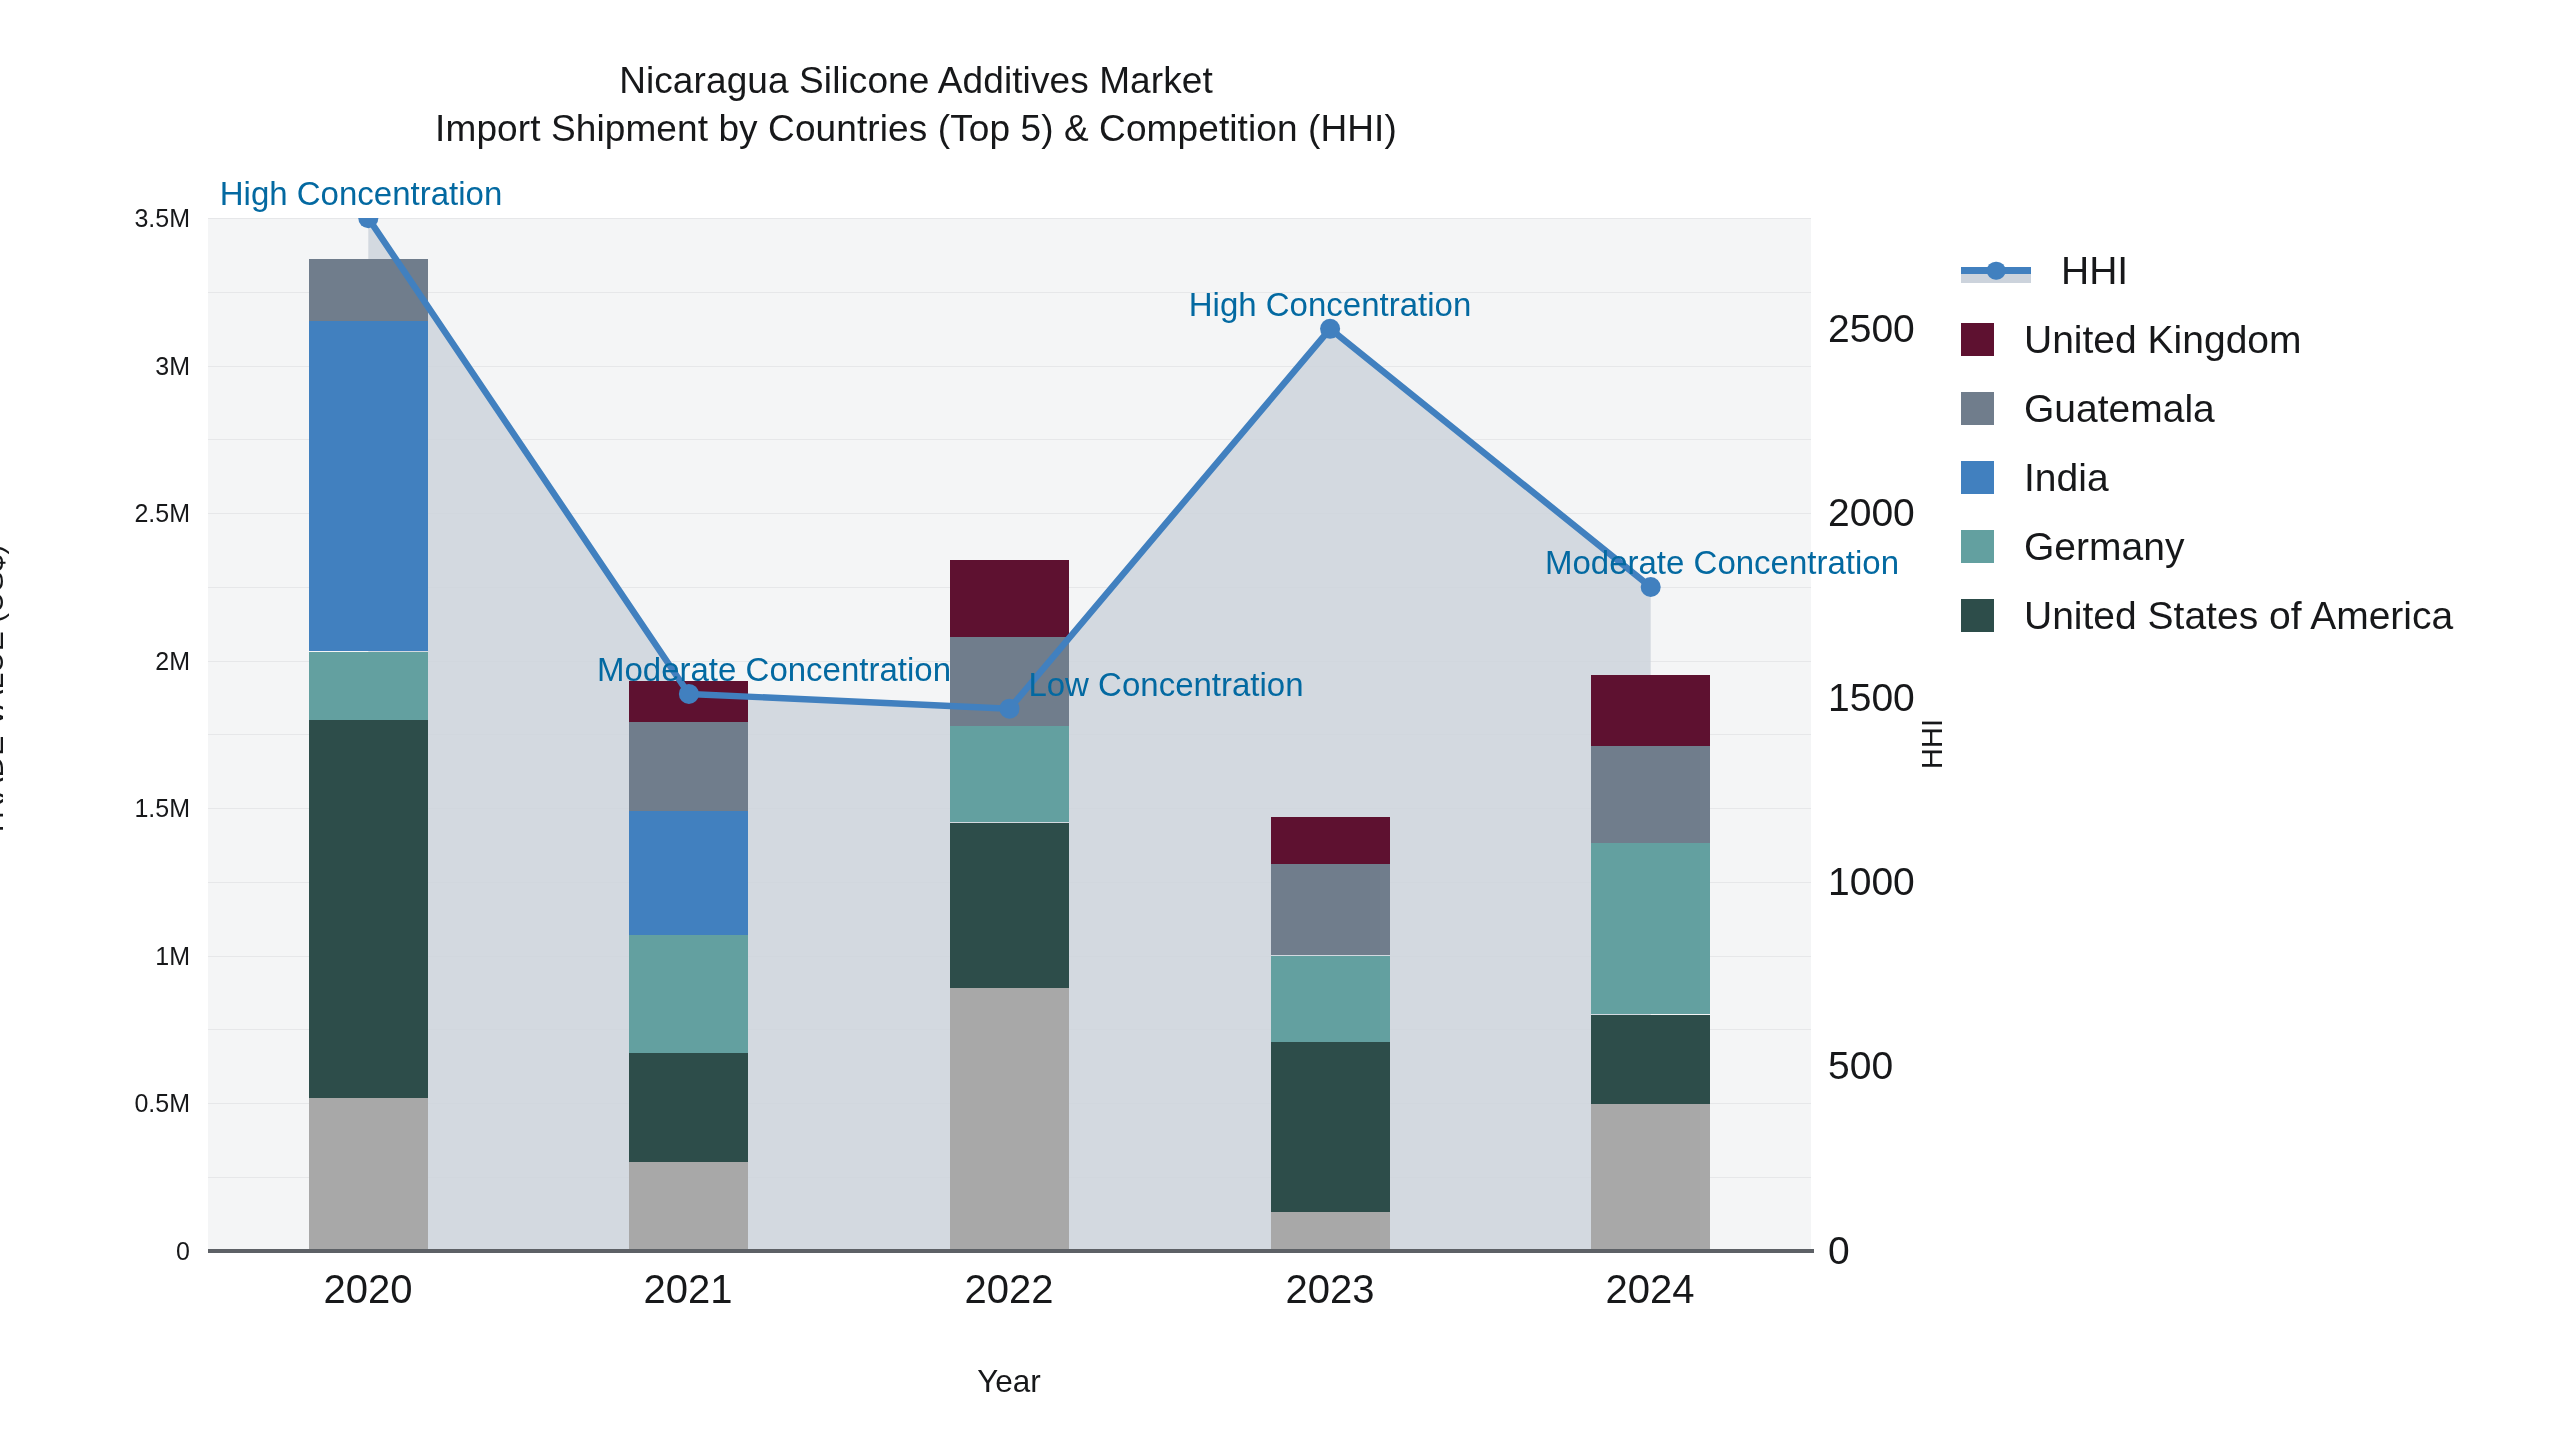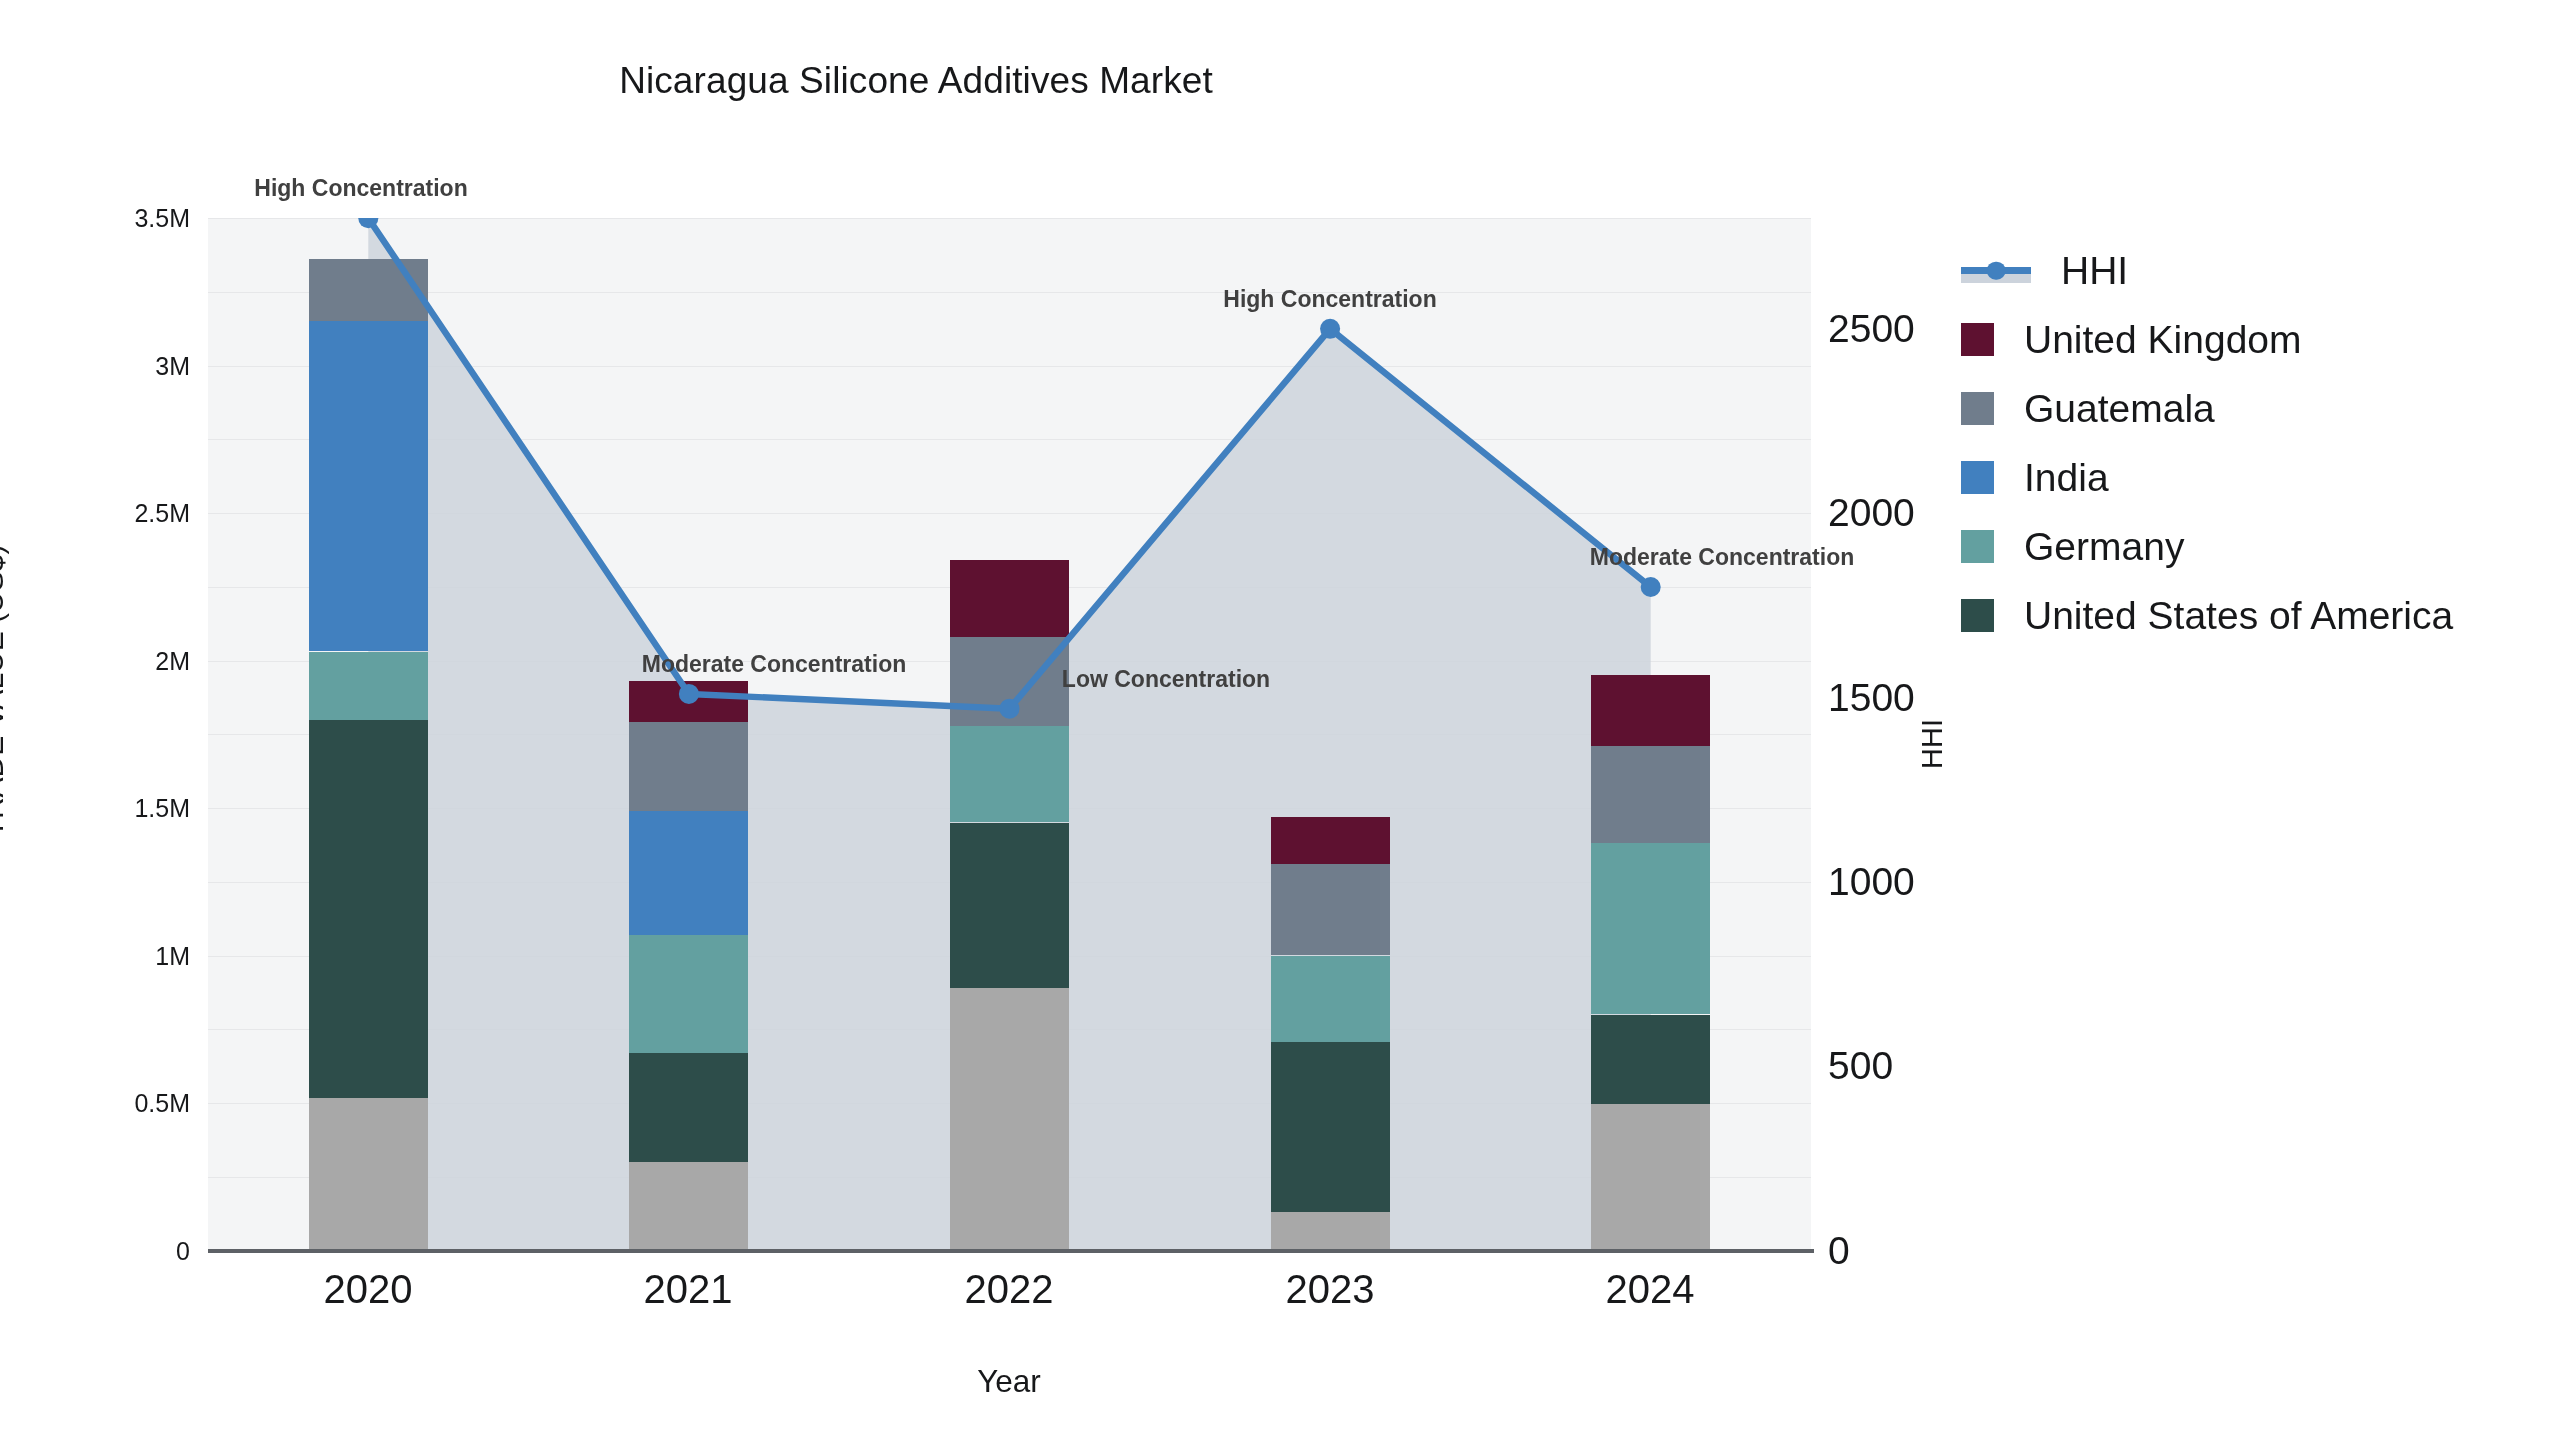--- a/index.html
+++ b/index.html
@@ -33,40 +33,41 @@
             transform:translate(-50%,-50%) rotate(-90deg);transform-origin:center;white-space:nowrap;}
   .ytitle-r{position:absolute;left:1932px;top:744px;font-size:29px;color:#17181a;
             transform:translate(-50%,-50%) rotate(-90deg);transform-origin:center;white-space:nowrap;}
   .xtitle{position:absolute;left:1009px;top:1363px;font-size:31.5px;color:#17181a;
           transform:translateX(-50%);white-space:nowrap;}
 
   
   .bar-seg{position:absolute;}
 
   
-  .annot{position:absolute;font-size:23px;color:#404040;white-space:nowrap;transform:translateX(-50%);font-weight:bold;}
+  .annot{position:absolute;font-size:33px;color:#0369a1;white-space:nowrap;transform:translateX(-50%);}
 
   
   #legend{position:absolute;left:1961px;top:236px;width:601px;}
   .leg-row{display:flex;align-items:center;height:69px;}
   .leg-swatch{width:33px;height:33px;margin-right:30px;flex:none;}
   .leg-line{width:70px;height:33px;margin-right:30px;flex:none;position:relative;}
   .leg-line .lfill{position:absolute;left:0;right:0;top:50%;bottom:4.3px;background:#ccd3dc;}
   .leg-line .lstroke{position:absolute;left:0;right:0;top:calc(50% - 3.6px);height:7.2px;background:#4180bf;}
   .leg-line .ldot{position:absolute;left:50%;top:50%;width:18.6px;height:18.6px;border-radius:50%;
                   background:#4180bf;transform:translate(-50%,-50%);}
   .leg-label{font-size:39px;color:#17181a;white-space:nowrap;line-height:1;}
 </style>
 </head>
 <body>
 
 <div id="root">
 
   <div class="title-block">
     <div class="title-line">Nicaragua Silicone Additives Market</div>
+    <div class="title-line">Import Shipment by Countries (Top 5) &amp; Competition (HHI)</div>
   </div>
 
   <div id="plot">
     <div id="plot-clip">
       <div id="bands">
           <div class="band" style="left: 0px; width: 321px;"></div>
           <div class="band" style="left: 321px; width: 321px;"></div>
           <div class="band" style="left: 641px; width: 321px;"></div>
           <div class="band" style="left: 962px; width: 321px;"></div>
           <div class="band" style="left: 1282px; width: 321px;"></div>

